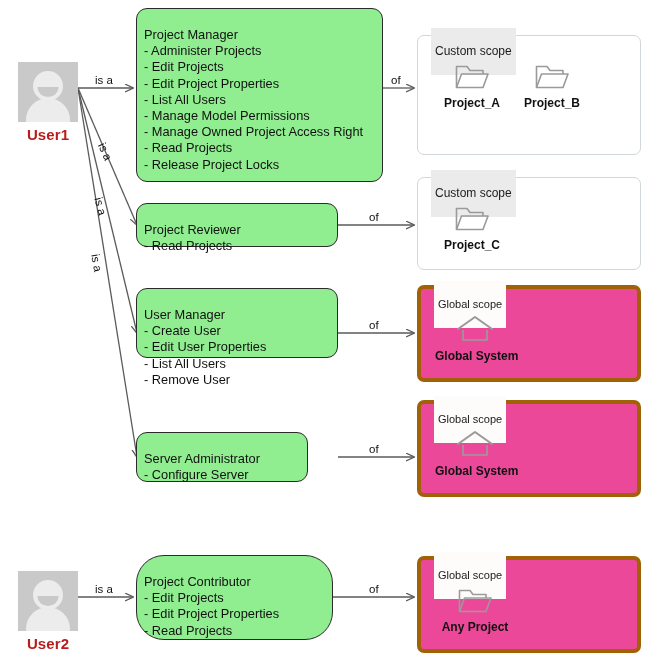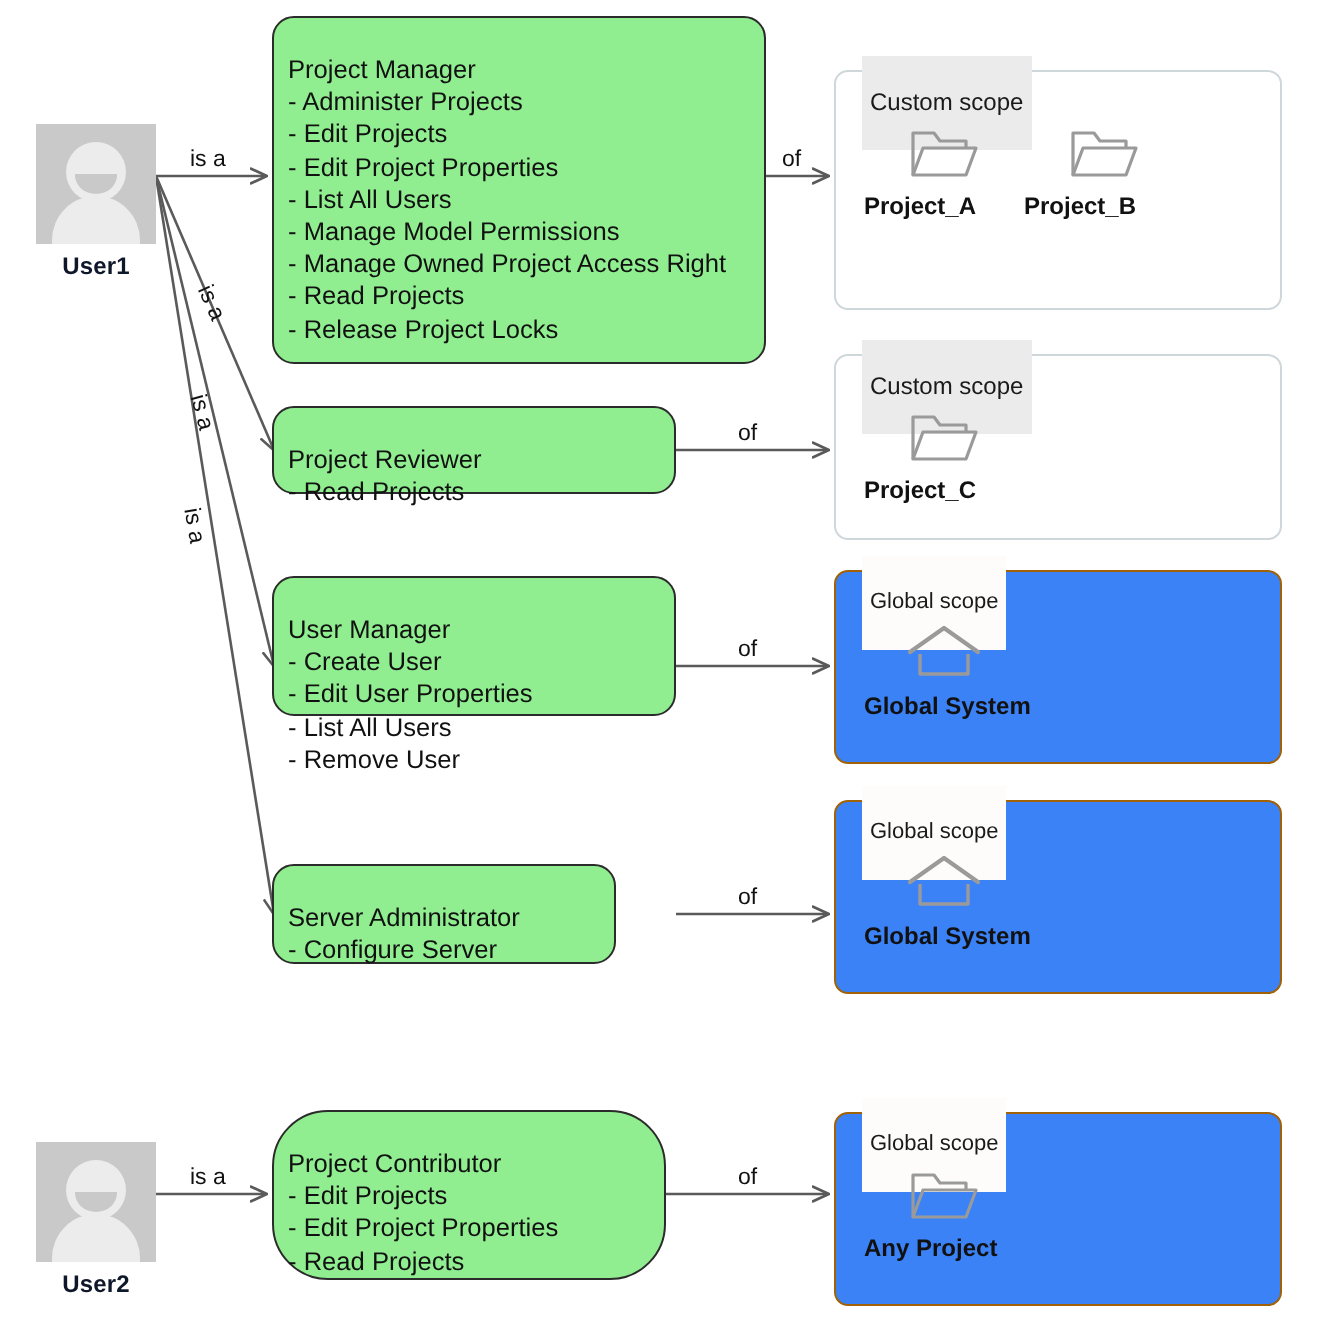--- a/index.html
+++ b/index.html
@@ -24,48 +24,48 @@
     position:absolute;left:50%;top:25px;transform:translateX(-50%);
     width:21px;height:10px;background:#c9c9c9;
     border-bottom-left-radius:11px 10px;border-bottom-right-radius:11px 10px;
   }
   .avatar .body{
     position:absolute;left:50%;bottom:-16px;transform:translateX(-50%);
     width:44px;height:40px;border-radius:22px 22px 0 0;background:#ececec;
   }
   .actor-label{
     margin-top:4px;text-align:center;width:60px;
-    font-size:12px;font-weight:bold;color:#0f172a;letter-spacing:.1px;
+    font-size:15px;font-weight:bold;color:#b91c1c;letter-spacing:.1px;
   }
 
   
   .role{
     position:absolute;background:#90EE90;border:1.4px solid #2b2b2b;
     border-radius:11px;box-sizing:border-box;
     padding:18px 8px 6px 7px;
   }
   .role .rtitle{font-size:12.8px;color:#111;line-height:16.2px;white-space:nowrap;}
   .role ul{margin:0;padding:0;list-style:none;}
   .role li{font-size:12.8px;color:#111;line-height:16.2px;white-space:nowrap;}
 
   
   .scope{
     position:absolute;box-sizing:border-box;border-radius:7px;
   }
   .scope.custom{border:1.2px solid #cfd7db;background:#ffffff;}
-  .scope.global{border:1px solid #a16207;background:#3b82f6;}
+  .scope.global{border:4px solid #a16207;background:#ec4899;}
   .scope-legend{
     position:absolute;top:-8px;left:13px;padding:16px 4px;
     line-height:15px;color:#1a1a1a;white-space:nowrap;
   }
   .scope.custom  .scope-legend{font-size:12px;background:#ebebeb;}
   .scope.global  .scope-legend{font-size:11px;background:#fdfcfa;}
 
   .scope-items{position:absolute;left:0;top:22px;display:flex;}
-  .scope-item{width:80px;}
+  .scope-item{width:80px;text-align:center;}
   .scope-item .glyph{height:36px;display:flex;align-items:center;justify-content:center;}
   .scope-item .nm{
     font-size:12px;font-weight:bold;color:#111;margin-top:2px;white-space:nowrap;
   }
 
   
   .elabel{
     position:absolute;font-size:11.5px;color:#111;background:transparent;
     white-space:nowrap;
   }

